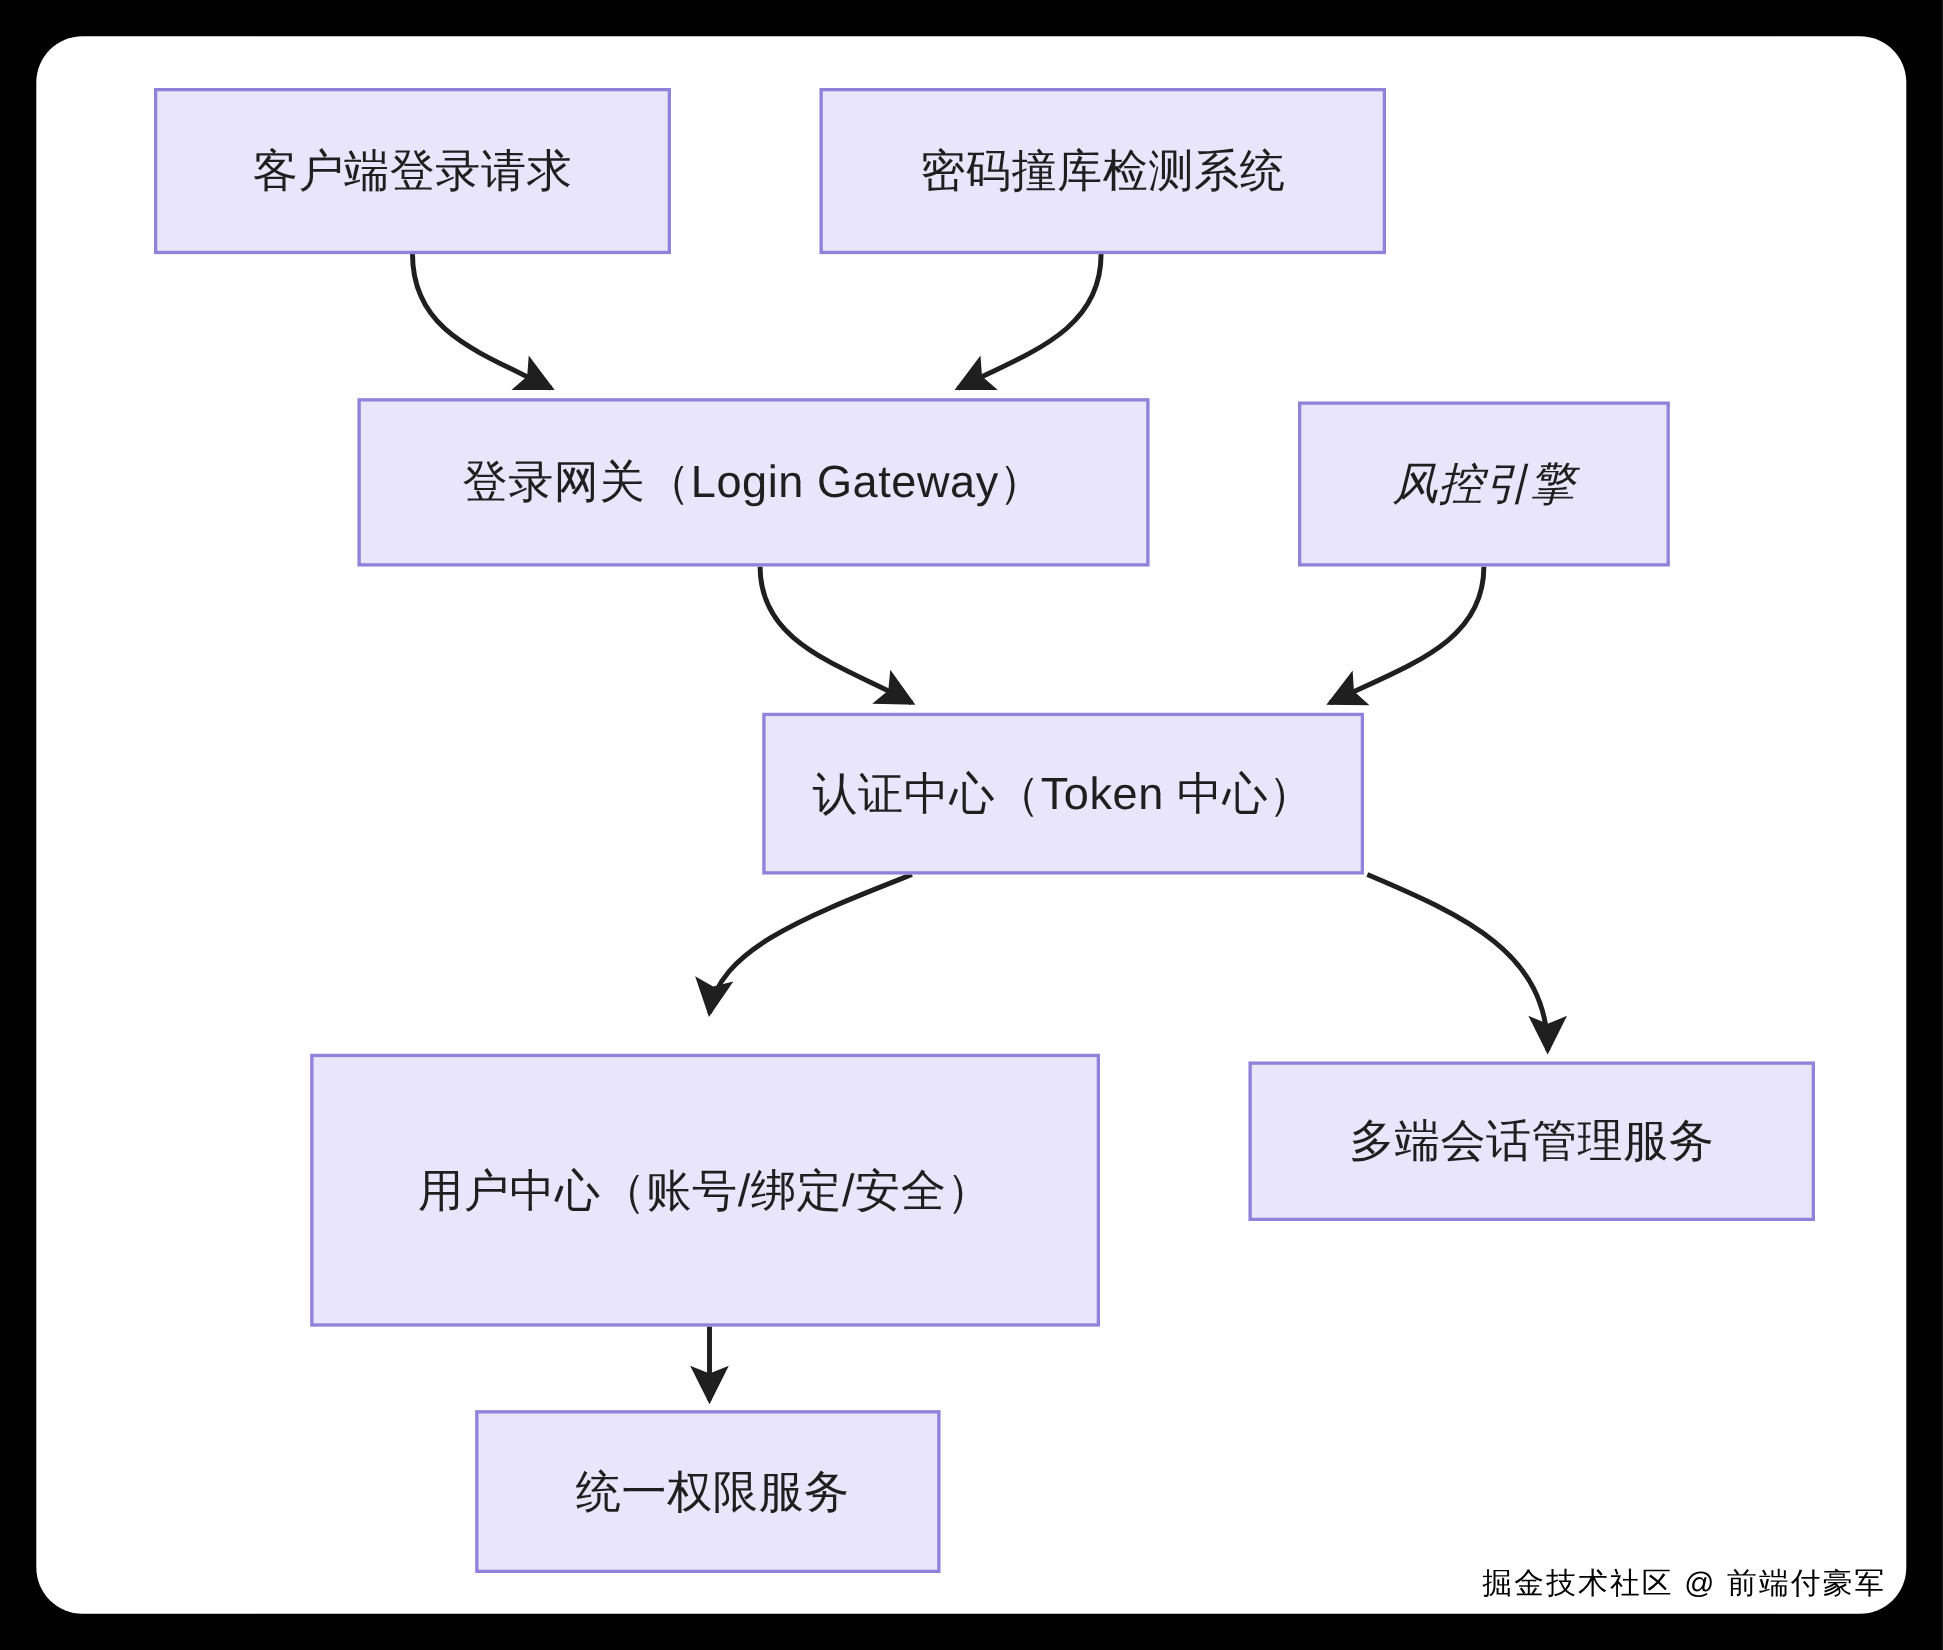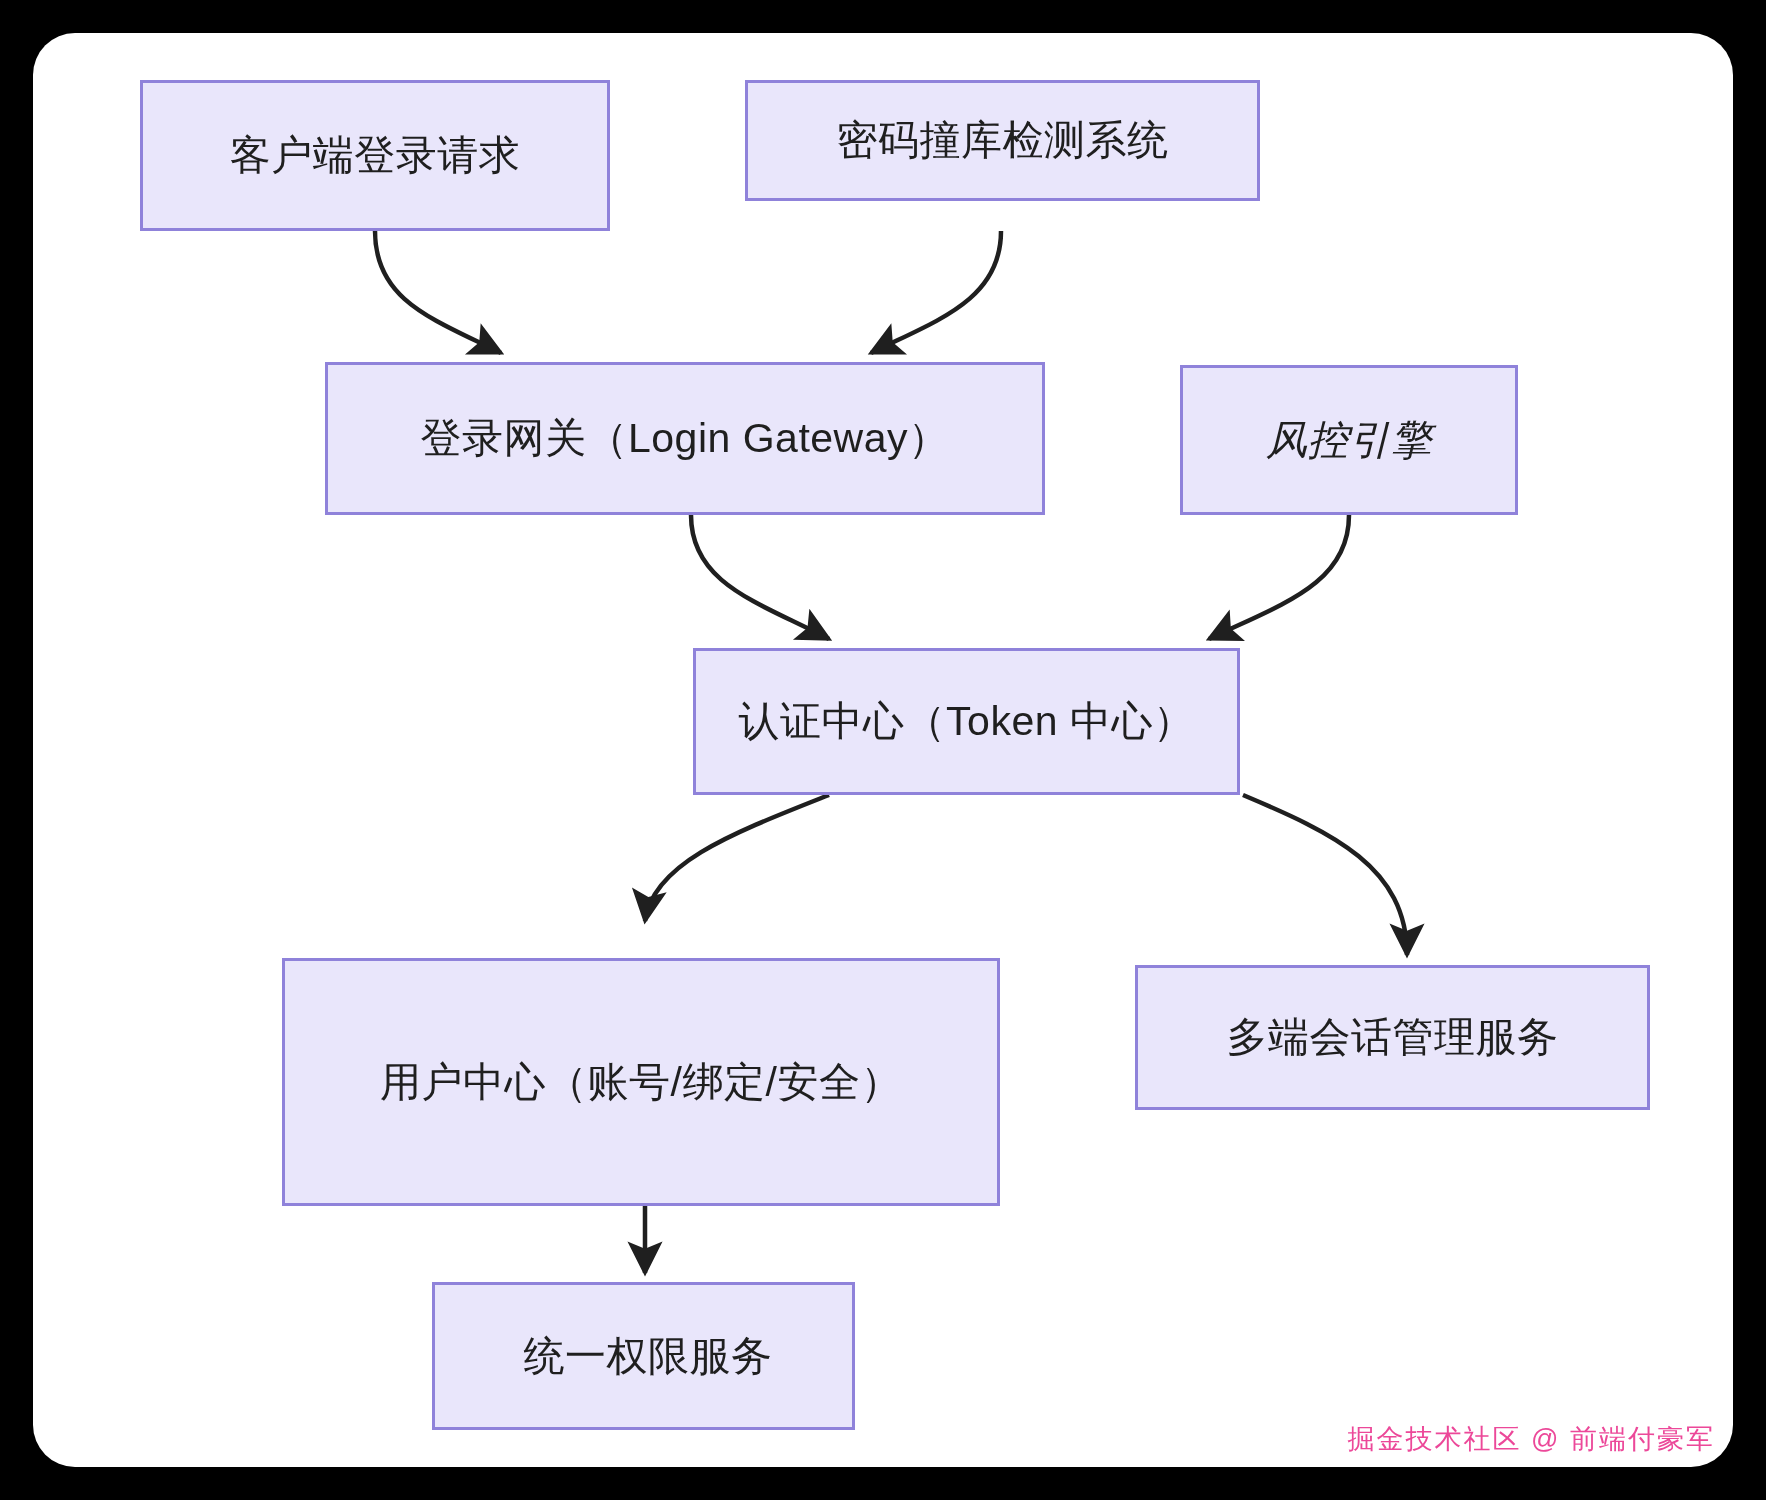--- a/index.html
+++ b/index.html
@@ -54,21 +54,21 @@
   }
   .node-label {
     display: block;
     width: 100%;
   }
   #watermark {
     position: absolute;
     right: 18px;
     bottom: 10px;
     font-size: 27px;
-    color: #ec4899;
+    color: #000000;
     letter-spacing: 2px;
     white-space: nowrap;
   }
 </style>
 </head>
 <body>
 
 <div id="canvas">
   <div id="board">
 
@@ -91,21 +91,21 @@
 
       <path d="M 1210 762 C 1300 800 1374 834 1374 922" fill="none" stroke="#1f1f1f" stroke-width="4.5" marker-end="url(#arrowhead)"></path>
 
       <path d="M 612 1110 L 612 1240" fill="none" stroke="#1f1f1f" stroke-width="4.5" marker-end="url(#arrowhead)"></path>
     </svg>
 
     <div class="node" style="left:107px; top:47px; width:470px; height:151px;">
       <span class="node-label">客户端登录请求</span>
     </div>
 
-    <div class="node" style="left:712px; top:47px; width:515px; height:121px;">
+    <div class="node" style="left:712px; top:47px; width:515px; height:151px;">
       <span class="node-label">密码撞库检测系统</span>
     </div>
 
     <div class="node" style="left:292px; top:329px; width:720px; height:153px;">
       <span class="node-label">登录网关（Login Gateway）</span>
     </div>
 
     <div class="node" style="left:1147px; top:332px; width:338px; height:150px;font-style:italic;">
       <span class="node-label">风控引擎</span>
     </div>

